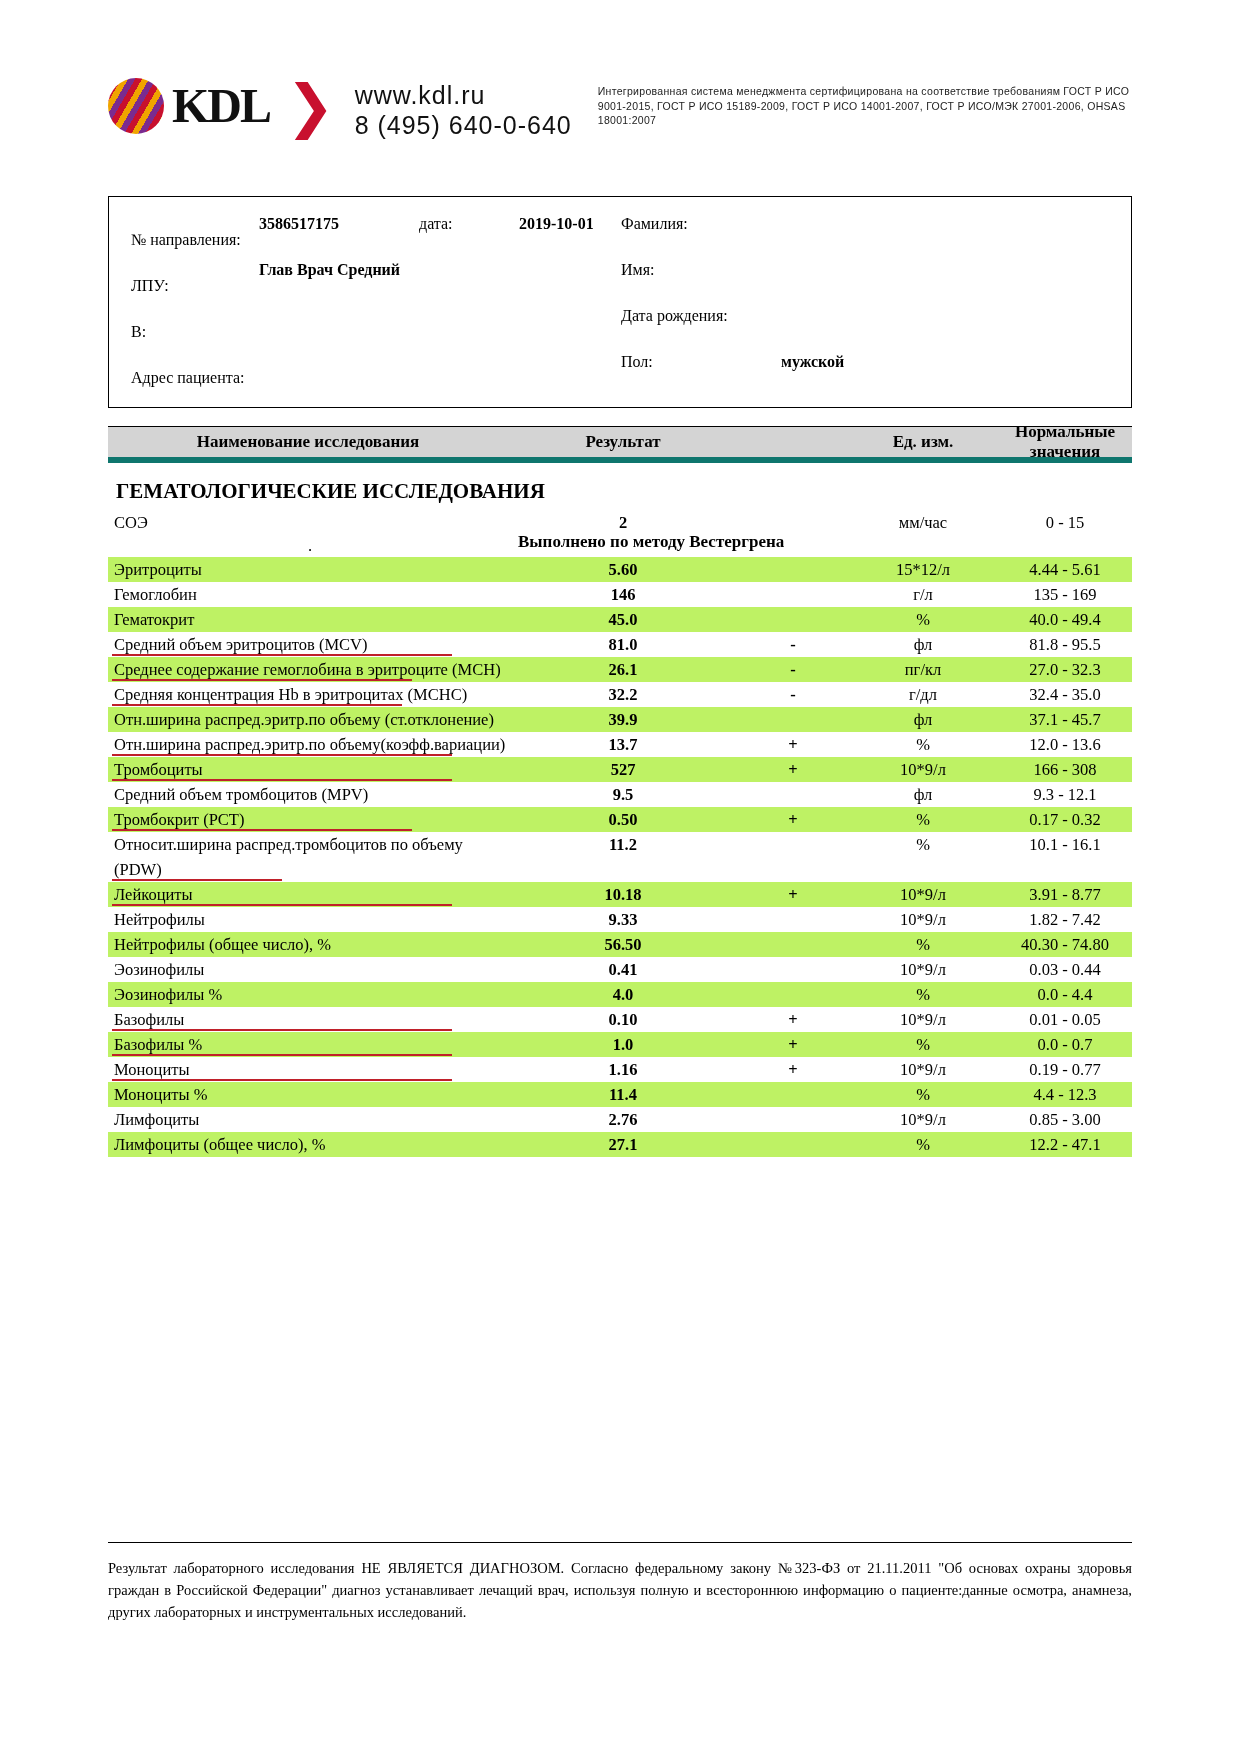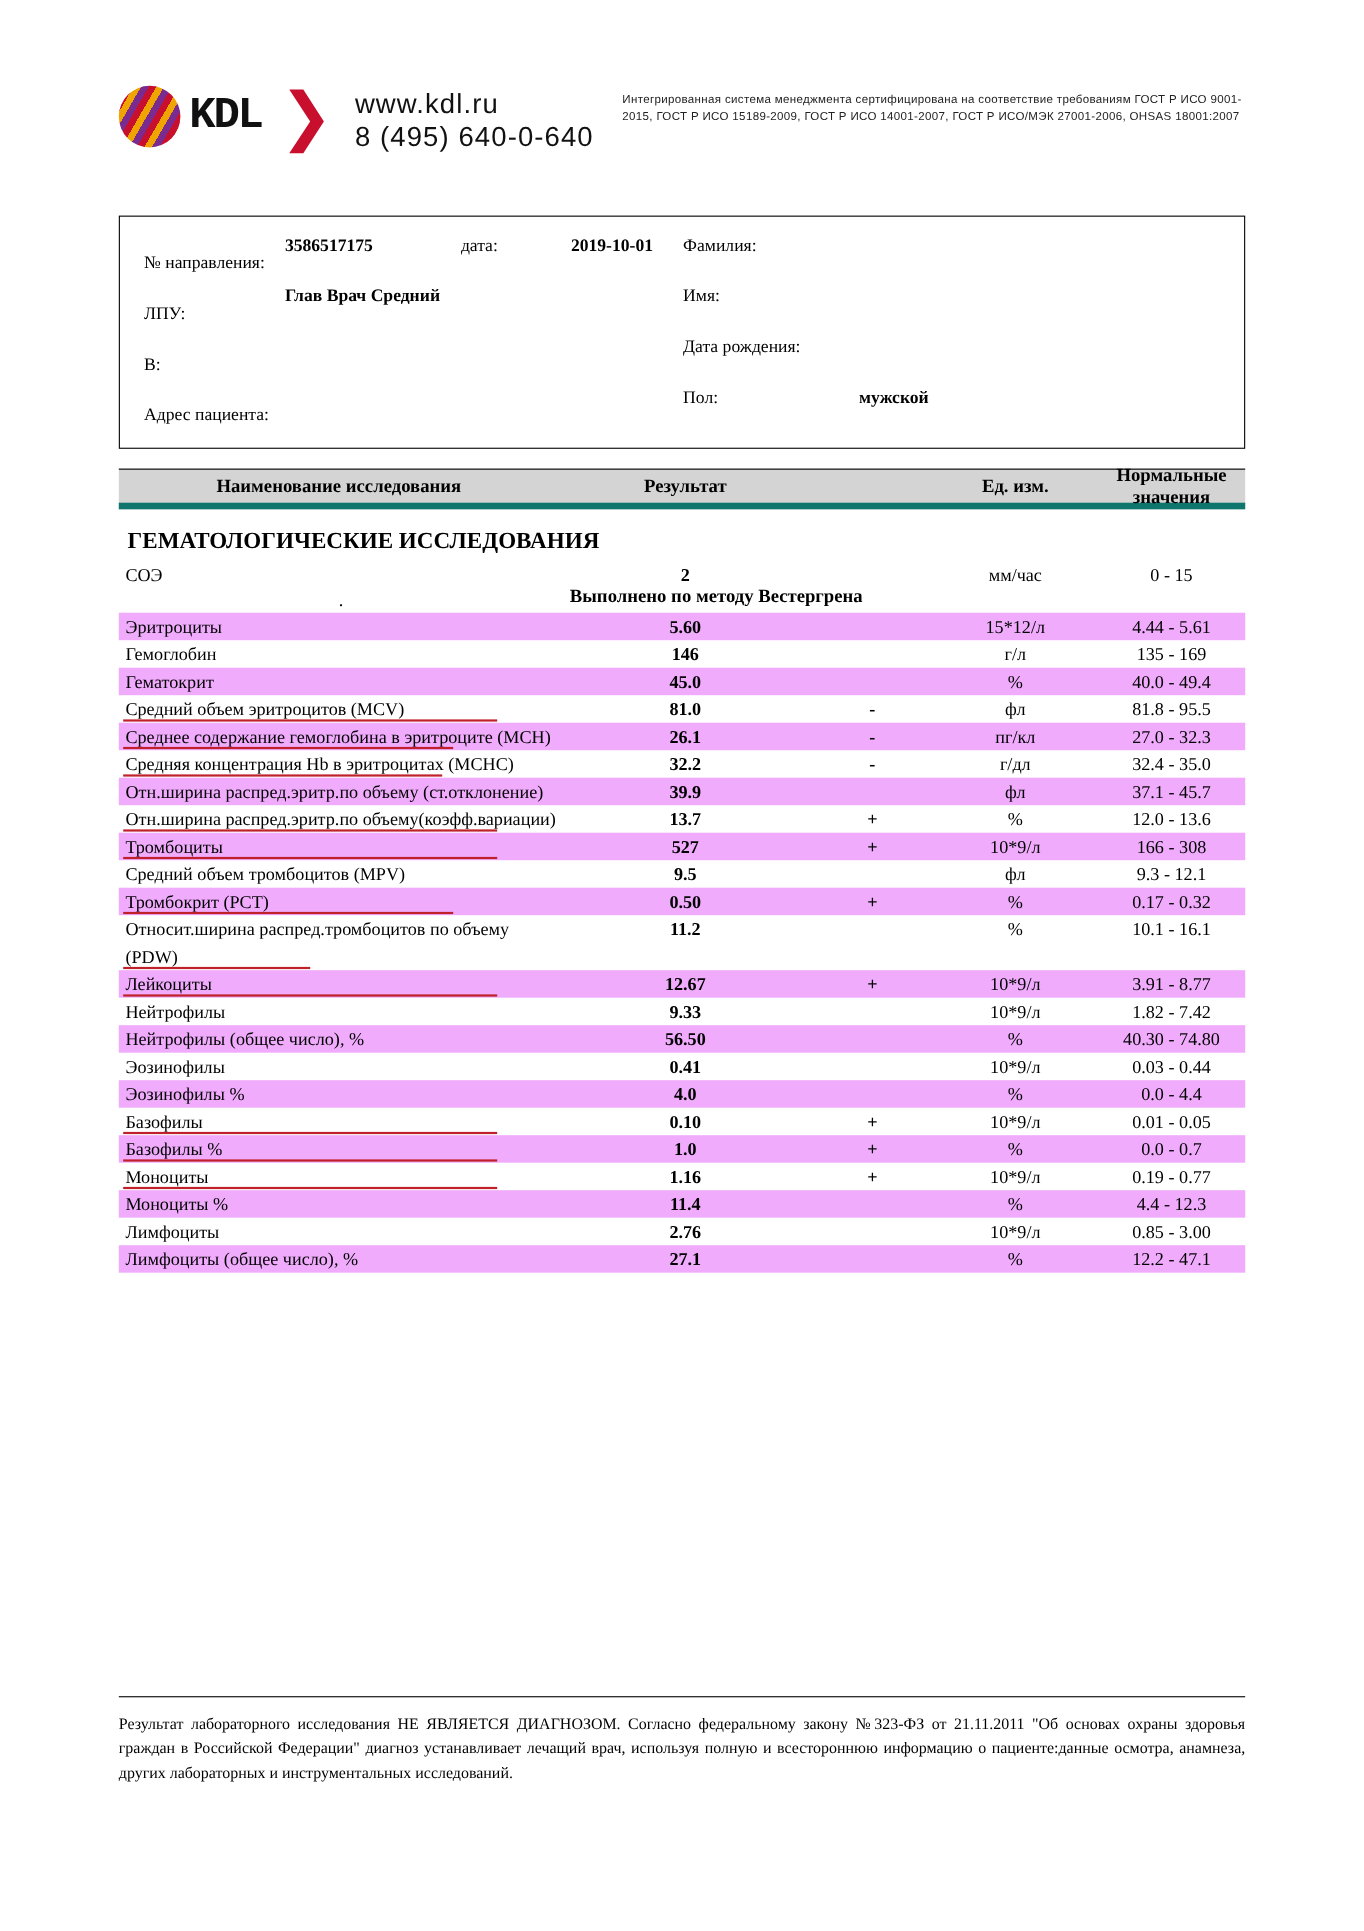--- a/index.html
+++ b/index.html
@@ -40,23 +40,23 @@
     border-radius: 50%;
     background:
       repeating-linear-gradient(120deg,
         #7a2b8f 0px, #7a2b8f 6px,
         #c8102e 6px, #c8102e 12px,
         #f0a400 12px, #f0a400 18px);
     margin-right: 8px;
     flex: 0 0 auto;
   }
   .logo-text {
-    font-family: Liberation Mono, monospace;
-    font-weight: bold;
-    font-size: 40px;
+    font-family: Liberation Serif, serif;
+    font-weight: bold;
+    font-size: 48px;
     letter-spacing: -2px;
     line-height: 56px;
     color: #111;
   }
   .logo-arrow {
     margin-left: 16px;
     margin-right: 20px;
     color: #c8102e;
     font-size: 58px;
     line-height: 54px;
@@ -152,21 +152,21 @@
   
   .rows { width: 100%; }
   .row {
     display: flex;
     align-items: flex-start;
     font-size: 16.5px;
     line-height: 25px;
     min-height: 25px;
     position: relative;
   }
-  .row.shaded { background: #f0abfc; }
+  .row.shaded { background: #bef264; }
   .c-name {
     width: 400px;
     flex: 0 0 auto;
     padding-left: 6px;
     box-sizing: border-box;
     position: relative;
   }
   .c-res {
     width: 230px;
     flex: 0 0 auto;
@@ -398,21 +398,21 @@
       </div>
       <div class="row">
         <div class="c-name name-underline u-xshort">Относит.ширина распред.тромбоцитов по объему (PDW)</div>
         <div class="c-res">11.2</div>
         <div class="c-flag"></div>
         <div class="c-unit">%</div>
         <div class="c-norm">10.1 - 16.1</div>
       </div>
       <div class="row shaded">
         <div class="c-name name-underline u-full">Лейкоциты</div>
-        <div class="c-res">12.67</div>
+        <div class="c-res">10.18</div>
         <div class="c-flag">+</div>
         <div class="c-unit">10*9/л</div>
         <div class="c-norm">3.91 - 8.77</div>
       </div>
       <div class="row">
         <div class="c-name">Нейтрофилы</div>
         <div class="c-res">9.33</div>
         <div class="c-flag"></div>
         <div class="c-unit">10*9/л</div>
         <div class="c-norm">1.82 - 7.42</div>

